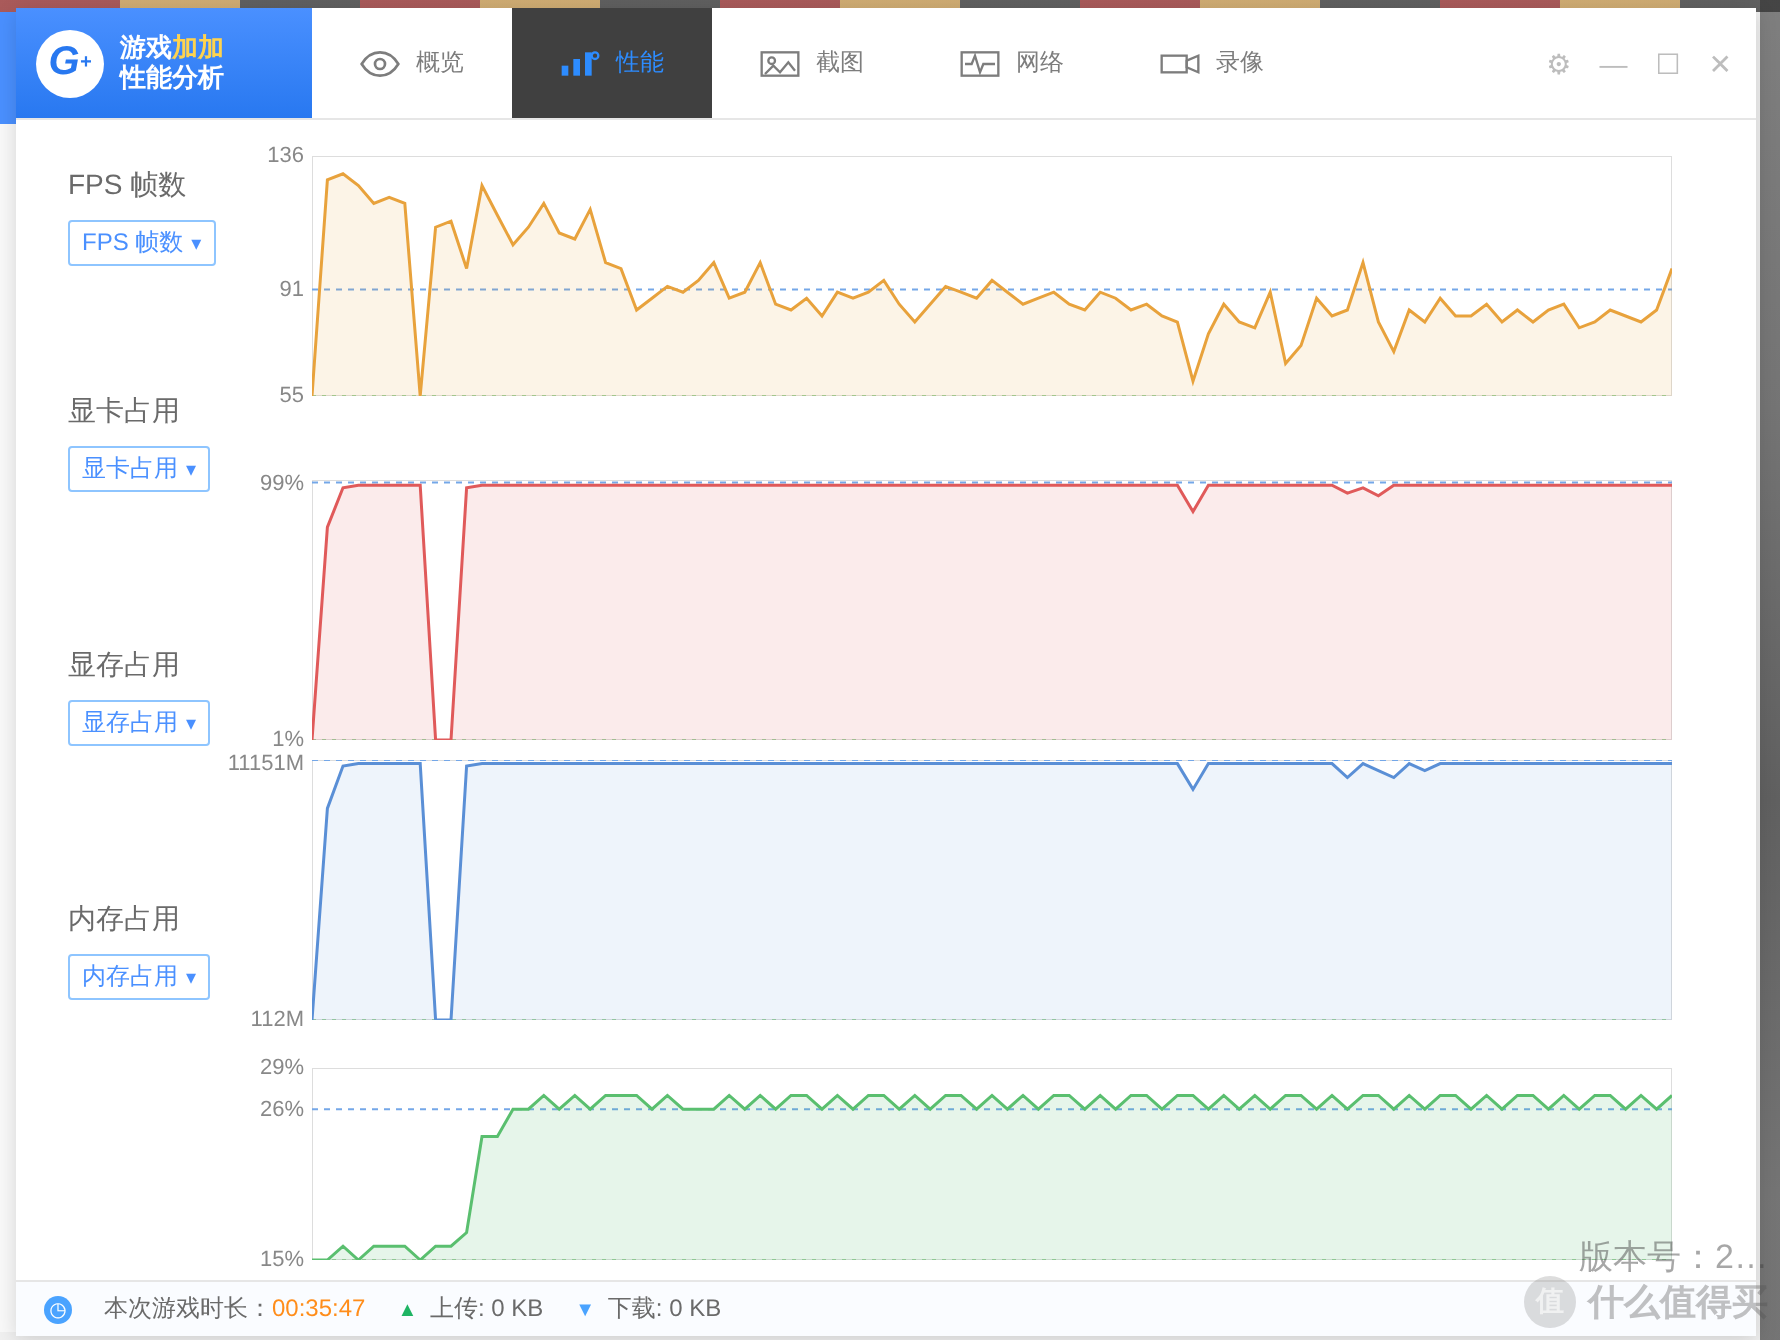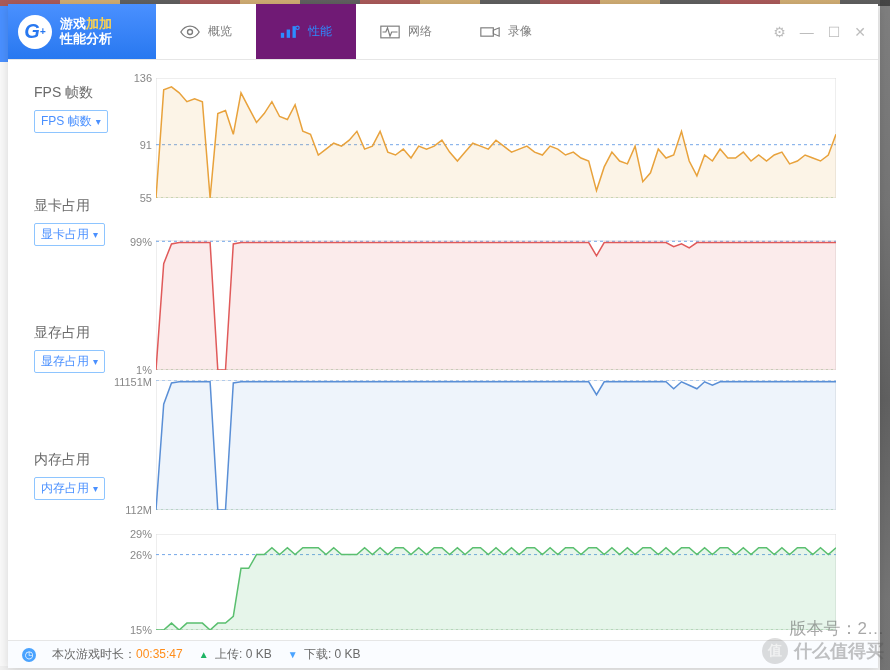--- a/index.html
+++ b/index.html
@@ -10,21 +10,21 @@
 .left-edge { position: absolute; left: 0; top: 6px; width: 8px; height: 660px; background: linear-gradient(#4a90ff 0,#4a90ff 56px,#f9f9f9 56px,#f9f9f9 100%); }
 
 .header { height: 56px; display: flex; align-items: stretch; border-bottom: 1px solid #e6e6e6; }
 .logo-box { width: 148px; background: linear-gradient(#4a90ff,#2878f0); color: #fff; display: flex; align-items: center; padding: 0 10px; gap: 8px; }
 .logo-icon { width: 34px; height: 34px; border-radius: 50%; background: #fff; color: #2878f0; font-weight: 900; font-style: italic; font-size: 20px; display: flex; align-items: center; justify-content: center; }
 .logo-text { line-height: 1.15; font-size: 13px; font-weight: 600; }
 .logo-text .accent { color: #ffd34e; }
 
 .tabs { flex: 1; display: flex; align-items: stretch; }
 .tab { display: flex; align-items: center; justify-content: center; gap: 8px; padding: 0 24px; color: #7d7d7d; cursor: pointer; font-size: 12px; }
-.tab.active { color: #2d8cff; background: #701a75; }
+.tab.active { color: #2d8cff; background: #404040; }
 .tab svg, .tab .ico { width: 20px; height: 16px; flex: 0 0 auto; }
 
 .winctrl { display: flex; gap: 14px; align-items: center; padding: 0 12px 0 0; color: #bdbdbd; font-size: 14px; }
 .winctrl span { cursor: pointer; }
 
 .body { flex: 1; display: flex; overflow: hidden; }
 .side { width: 148px; padding: 24px 0 0 26px; }
 .metric { margin-bottom: 78px; }
 .metric.wide { margin-bottom: 64px; }
 .metric-title { color: #6a6a6a; font-size: 14px; margin-bottom: 8px; }
@@ -72,20 +72,28 @@
         <span>概览</span>
       </div>
       <div class="tab active">
         <svg viewBox="0 0 24 16">
             <rect x="1" y="9" width="4" height="6" fill="currentColor"></rect>
             <rect x="8" y="5" width="4" height="10" fill="currentColor"></rect>
             <rect x="15" y="1" width="4" height="14" fill="currentColor"></rect>
             <circle cx="21" cy="3" r="2" fill="none" stroke="currentColor" stroke-width="1.4"></circle>
           </svg>
         <span>性能</span>
+      </div>
+      <div class="tab">
+        <svg viewBox="0 0 24 16">
+            <rect x="1" y="1" width="22" height="14" fill="none" stroke="currentColor" stroke-width="1.4"></rect>
+            <circle cx="7" cy="6" r="2" fill="none" stroke="currentColor" stroke-width="1.4"></circle>
+            <path d="M3 14l5-5 4 4 5-6 4 5" fill="none" stroke="currentColor" stroke-width="1.4"></path>
+          </svg>
+        <span>截图</span>
       </div>
       <div class="tab">
         <svg viewBox="0 0 24 16">
             <rect x="1" y="1" width="22" height="14" fill="none" stroke="currentColor" stroke-width="1.4"></rect>
             <path d="M3 8h4l2-5 3 10 2-5h7" fill="none" stroke="currentColor" stroke-width="1.4"></path>
           </svg>
         <span>网络</span>
       </div>
       <div class="tab">
         <svg viewBox="0 0 24 16">

